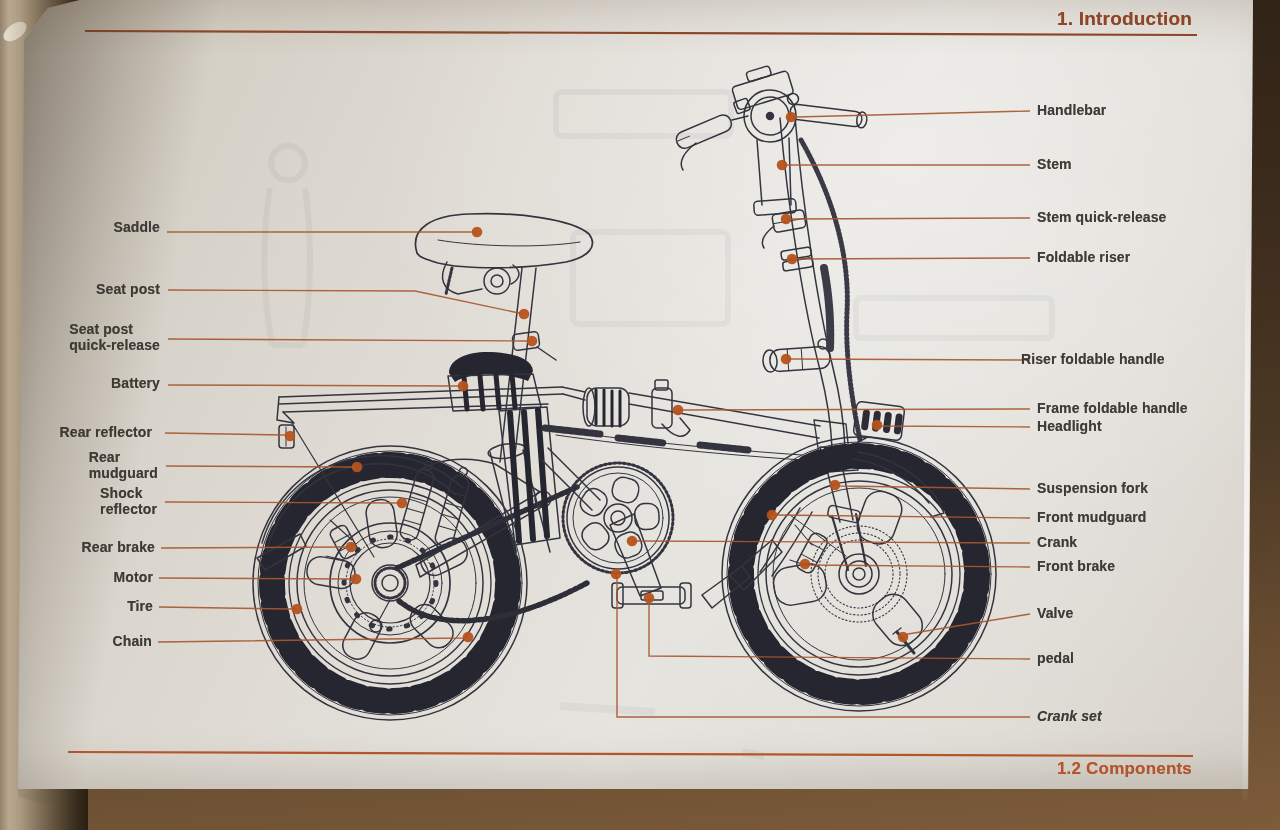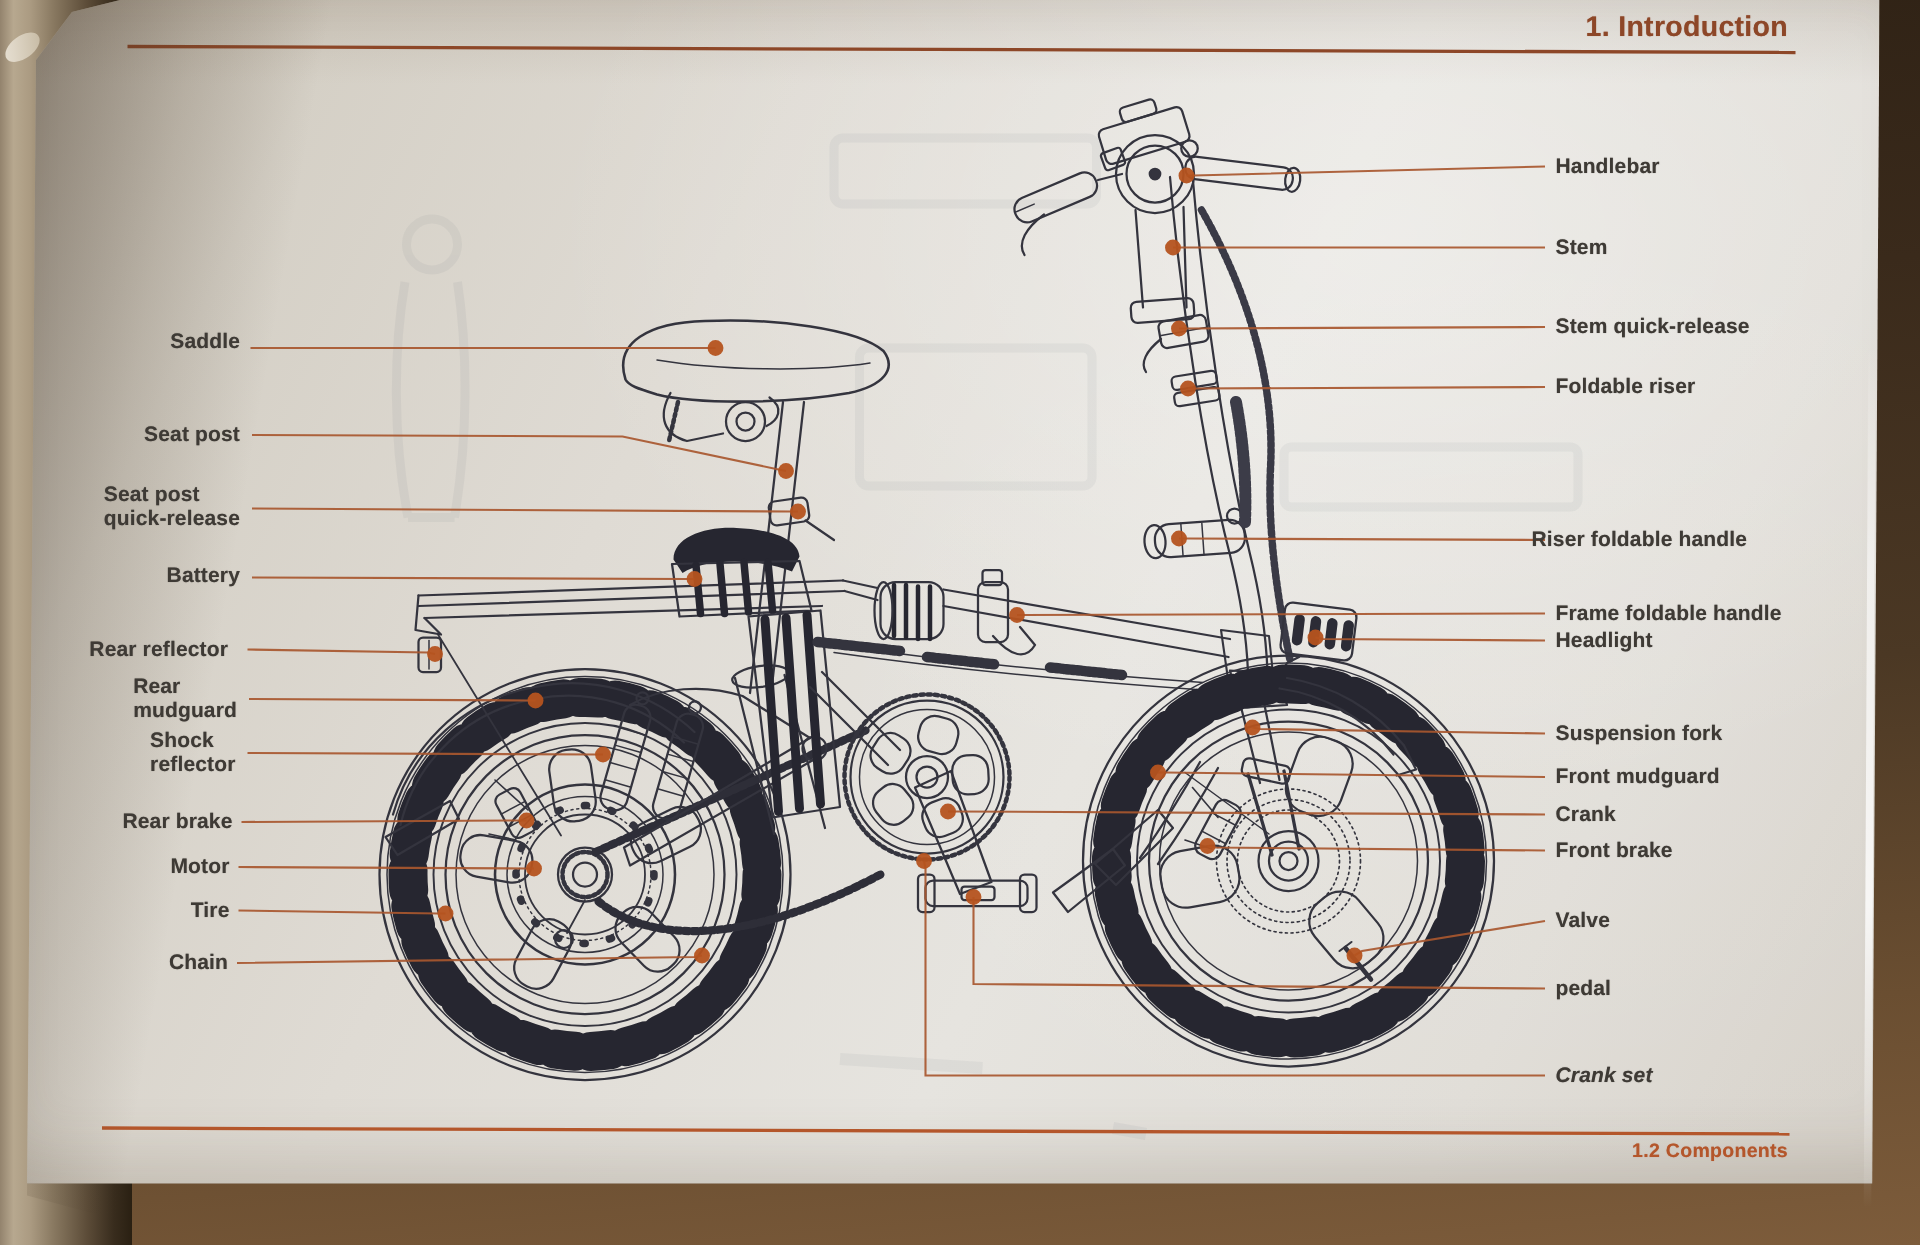--- a/index.html
+++ b/index.html
@@ -45,21 +45,21 @@
     transform:rotate(.3deg);
   }
   .art{position:absolute; left:0; top:0;}
   .page-title{
     position:absolute; top:8px; right:88px;
     font-weight:800; font-size:19px; letter-spacing:.2px; color:var(--hdr);
     text-shadow:0 0 .5px rgba(141,71,40,.7);
   }
   .section-title{
     position:absolute; top:759px; right:88px;
-    font-weight:800; font-size:13px; letter-spacing:.2px; color:var(--ftr);
+    font-weight:800; font-size:17px; letter-spacing:.2px; color:var(--ftr);
     text-shadow:0 0 .5px rgba(180,86,43,.7);
   }
   #labels{position:absolute;left:0;top:0;width:1280px;height:830px;}
   .part-label{
     position:absolute; white-space:pre-line;
     font-weight:700; font-size:14px; line-height:1.14; letter-spacing:.1px;
     color:var(--label); text-shadow:0 0 .6px rgba(62,58,53,.55);
   }
   .side-left{transform:translate(-100%,-50%); text-align:left;}
   .side-right{transform:translateY(-50%); text-align:left;}

